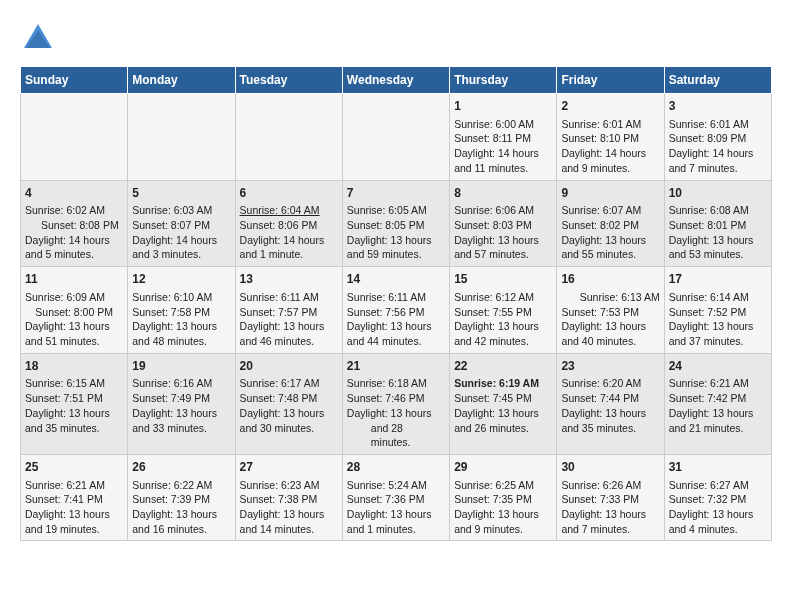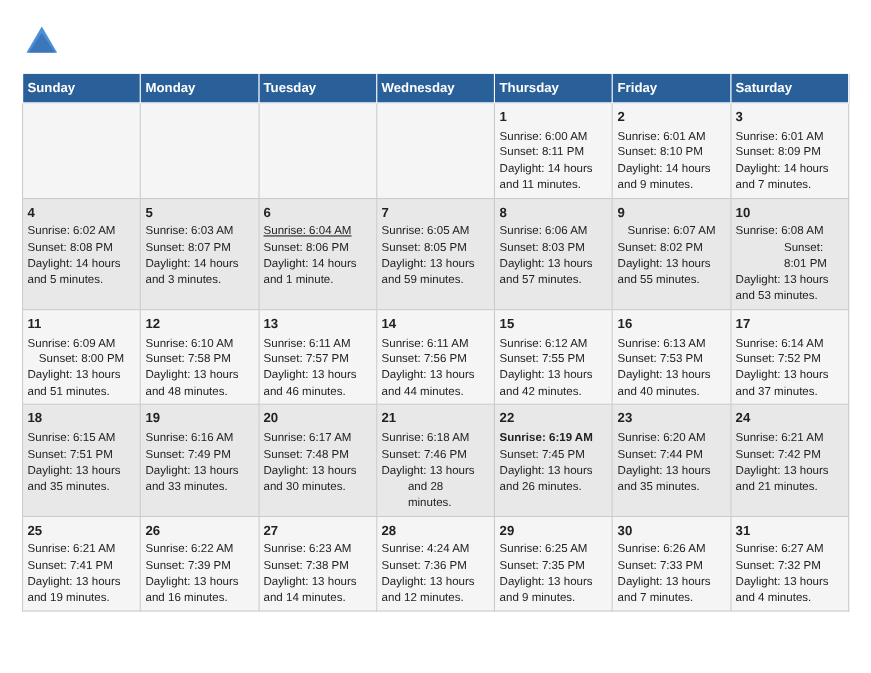--- a/index.html
+++ b/index.html
@@ -144,21 +144,21 @@
           <span style="display: block;">Sunrise: 6:01 AM</span>
           <span style="display: block;">Sunset: 8:09 PM</span>
           <span style="display: block;">Daylight: 14 hours</span>
           <span style="display: block;">and 7 minutes.</span>
         </td>
       </tr>
       <tr>
         <td>
           <span class="day-num">4</span>
           <span style="display: block;">Sunrise: 6:02 AM</span>
-          <span style="display: block;">Sunset: 8:08 PM</span>
+          <span style="display: block; margin-left: 16px;">Sunset: 8:08 PM</span>
           <span style="display: block;">Daylight: 14 hours</span>
           <span style="display: block;">and 5 minutes.</span>
         </td>
         <td>
           <span class="day-num">5</span>
           <span style="display: block;">Sunrise: 6:03 AM</span>
           <span style="display: block;">Sunset: 8:07 PM</span>
           <span style="display: block;">Daylight: 14 hours</span>
           <span style="display: block;">and 3 minutes.</span>
         </td>
@@ -178,29 +178,29 @@
         </td>
         <td>
           <span class="day-num">8</span>
           <span style="display: block;">Sunrise: 6:06 AM</span>
           <span style="display: block;">Sunset: 8:03 PM</span>
           <span style="display: block;">Daylight: 13 hours</span>
           <span style="display: block;">and 57 minutes.</span>
         </td>
         <td>
           <span class="day-num">9</span>
-          <span style="display: block; text-align: center;">Sunrise: 6:07 AM</span>
+          <span style="display: block;">Sunrise: 6:07 AM</span>
           <span style="display: block;">Sunset: 8:02 PM</span>
           <span style="display: block;">Daylight: 13 hours</span>
           <span style="display: block;">and 55 minutes.</span>
         </td>
         <td>
           <span class="day-num">10</span>
           <span style="display: block;">Sunrise: 6:08 AM</span>
-          <span style="display: block; margin-left: 44px;">Sunset: 8:01 PM</span>
+          <span style="display: block;">Sunset: 8:01 PM</span>
           <span style="display: block;">Daylight: 13 hours</span>
           <span style="display: block;">and 53 minutes.</span>
         </td>
       </tr>
       <tr>
         <td>
           <span class="day-num">11</span>
           <span style="display: block;">Sunrise: 6:09 AM</span>
           <span style="display: block; text-align: center;">Sunset: 8:00 PM</span>
           <span style="display: block;">Daylight: 13 hours</span>
@@ -229,21 +229,21 @@
         </td>
         <td>
           <span class="day-num">15</span>
           <span style="display: block;">Sunrise: 6:12 AM</span>
           <span style="display: block;">Sunset: 7:55 PM</span>
           <span style="display: block;">Daylight: 13 hours</span>
           <span style="display: block;">and 42 minutes.</span>
         </td>
         <td>
           <span class="day-num">16</span>
-          <span style="display: block;">Sunrise: 6:13 AM</span>
+          <span style="display: block; text-align: right;">Sunrise: 6:13 AM</span>
           <span style="display: block;">Sunset: 7:53 PM</span>
           <span style="display: block;">Daylight: 13 hours</span>
           <span style="display: block;">and 40 minutes.</span>
         </td>
         <td>
           <span class="day-num">17</span>
           <span style="display: block;">Sunrise: 6:14 AM</span>
           <span style="display: block;">Sunset: 7:52 PM</span>
           <span style="display: block;">Daylight: 13 hours</span>
           <span style="display: block;">and 37 minutes.</span>
@@ -317,24 +317,24 @@
         </td>
         <td>
           <span class="day-num">27</span>
           <span style="display: block;">Sunrise: 6:23 AM</span>
           <span style="display: block;">Sunset: 7:38 PM</span>
           <span style="display: block;">Daylight: 13 hours</span>
           <span style="display: block;">and 14 minutes.</span>
         </td>
         <td>
           <span class="day-num">28</span>
-          <span style="display: block;">Sunrise: 4:24 AM</span>
+          <span style="display: block;">Sunrise: 5:24 AM</span>
           <span style="display: block;">Sunset: 7:36 PM</span>
           <span style="display: block;">Daylight: 13 hours</span>
-          <span style="display: block;">and 12 minutes.</span>
+          <span style="display: block;">and 1 minutes.</span>
         </td>
         <td>
           <span class="day-num">29</span>
           <span style="display: block;">Sunrise: 6:25 AM</span>
           <span style="display: block;">Sunset: 7:35 PM</span>
           <span style="display: block;">Daylight: 13 hours</span>
           <span style="display: block;">and 9 minutes.</span>
         </td>
         <td>
           <span class="day-num">30</span>

